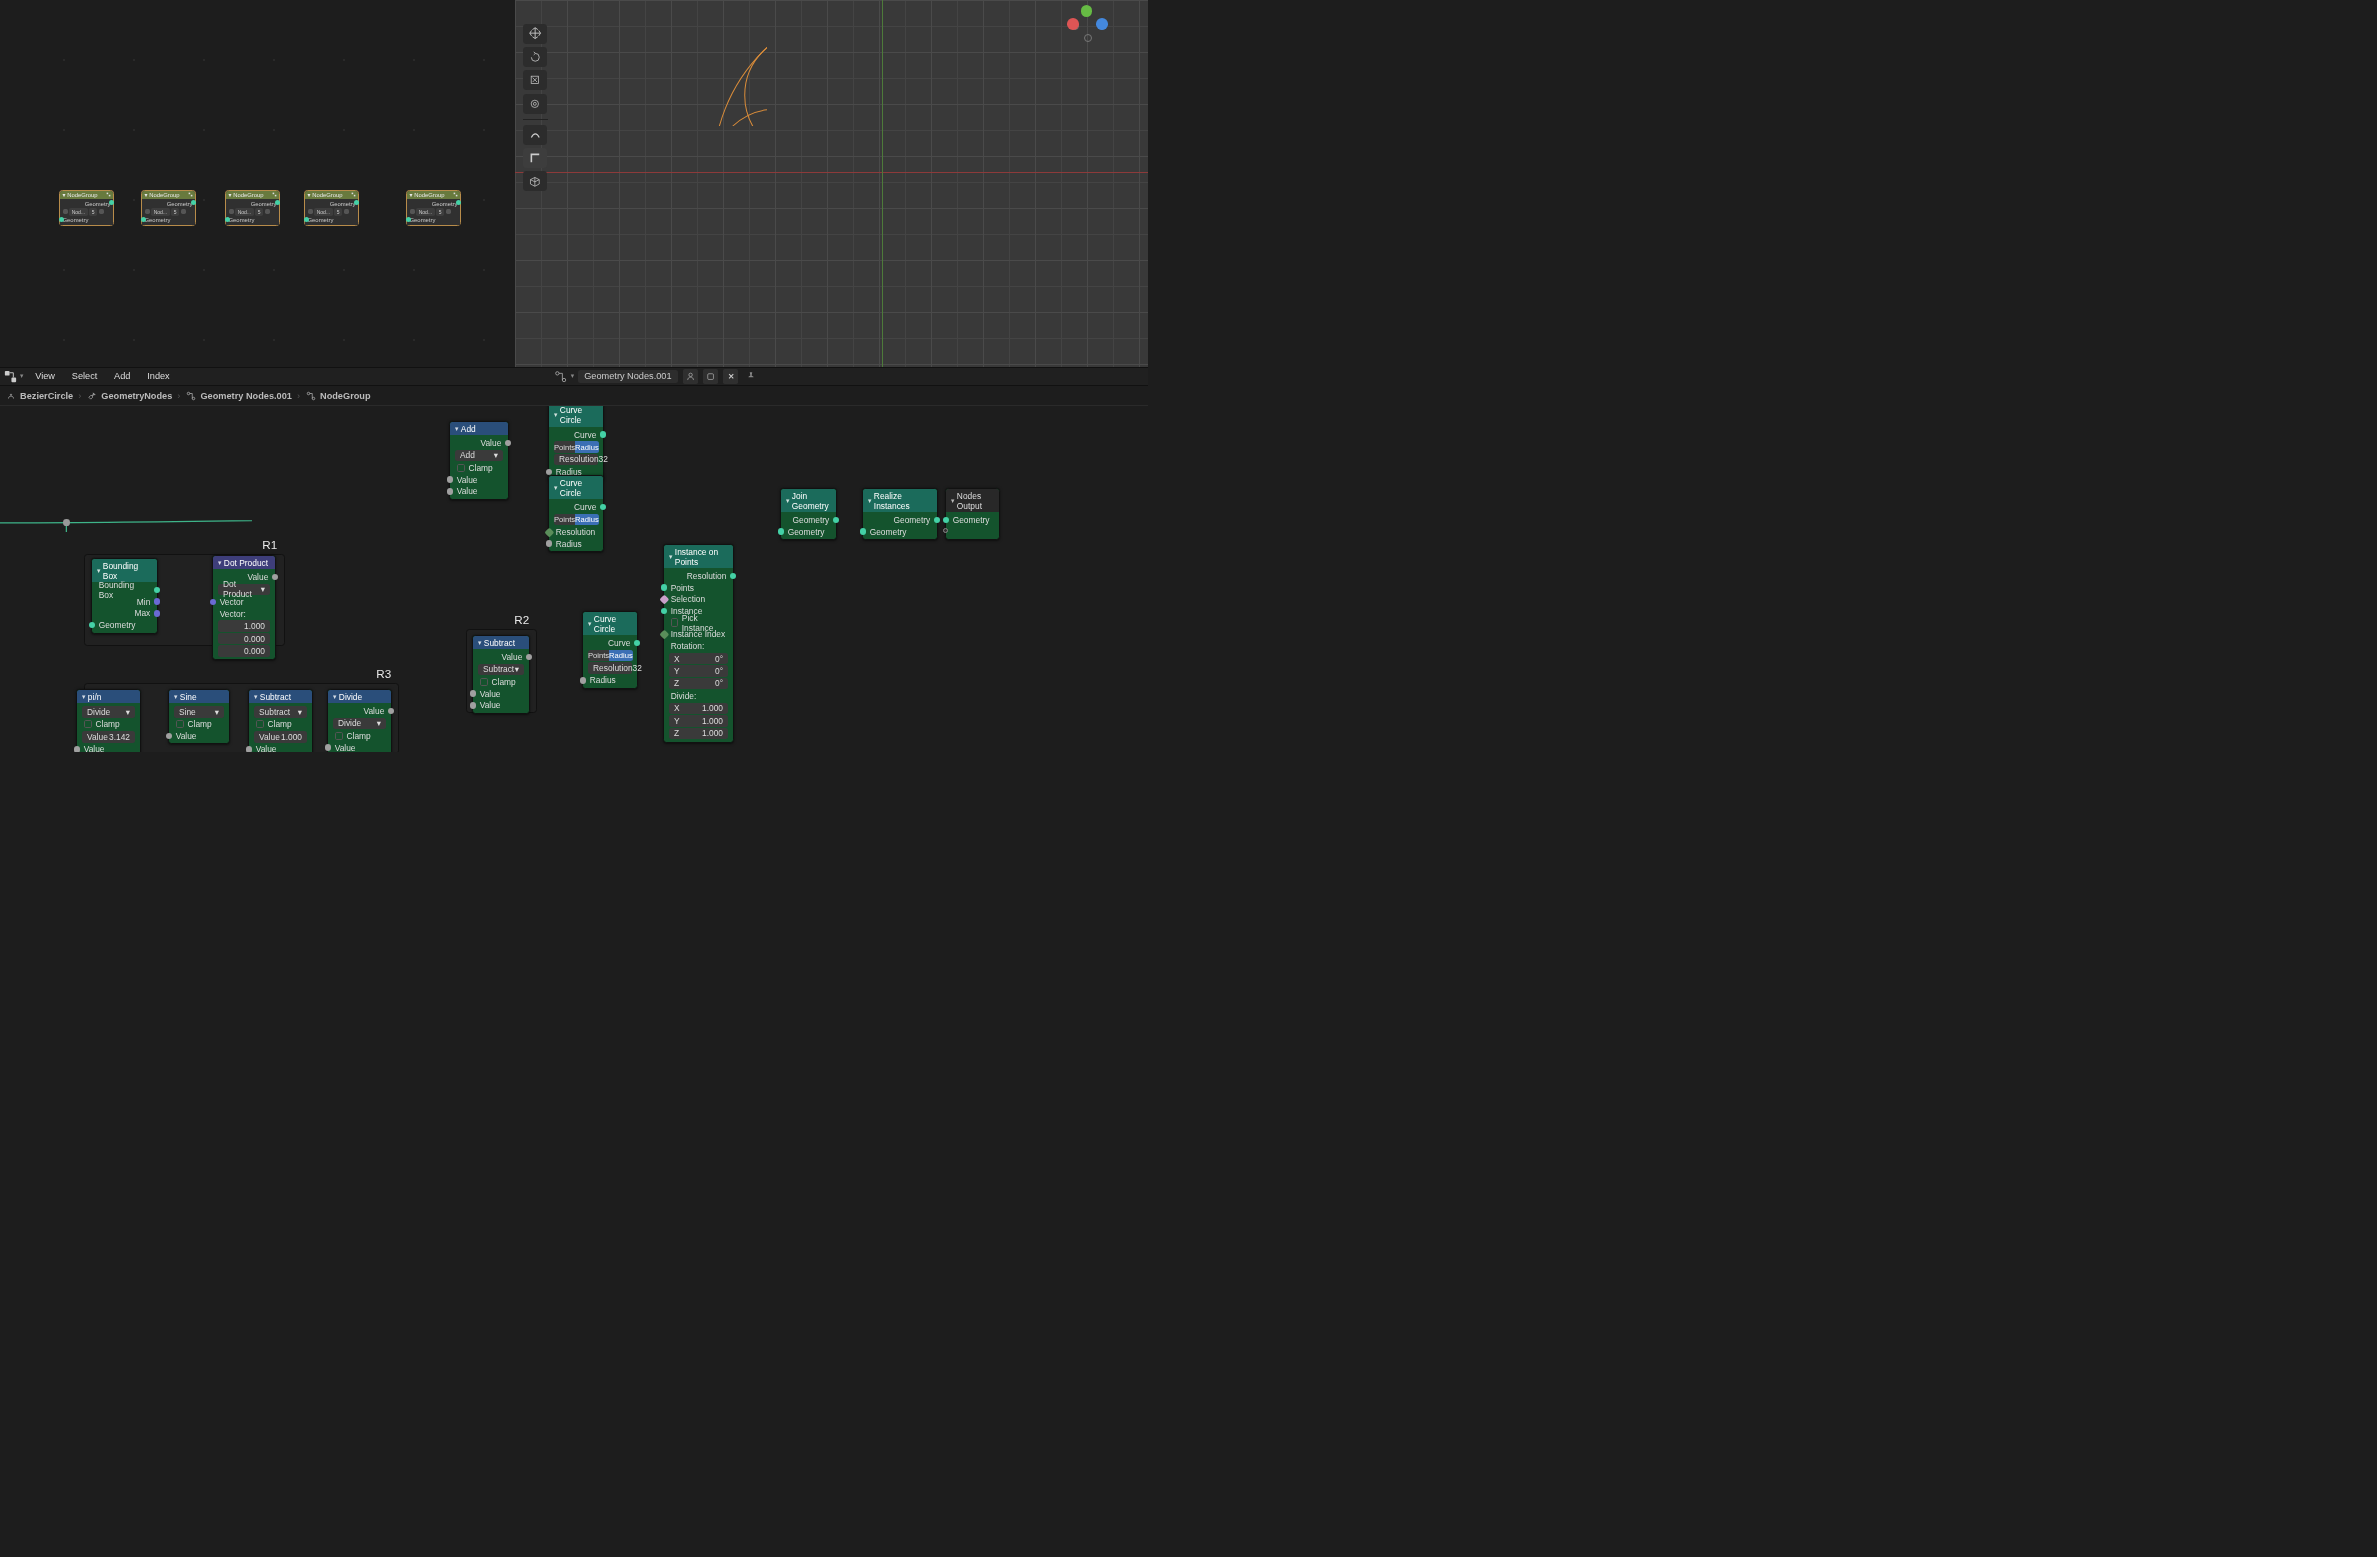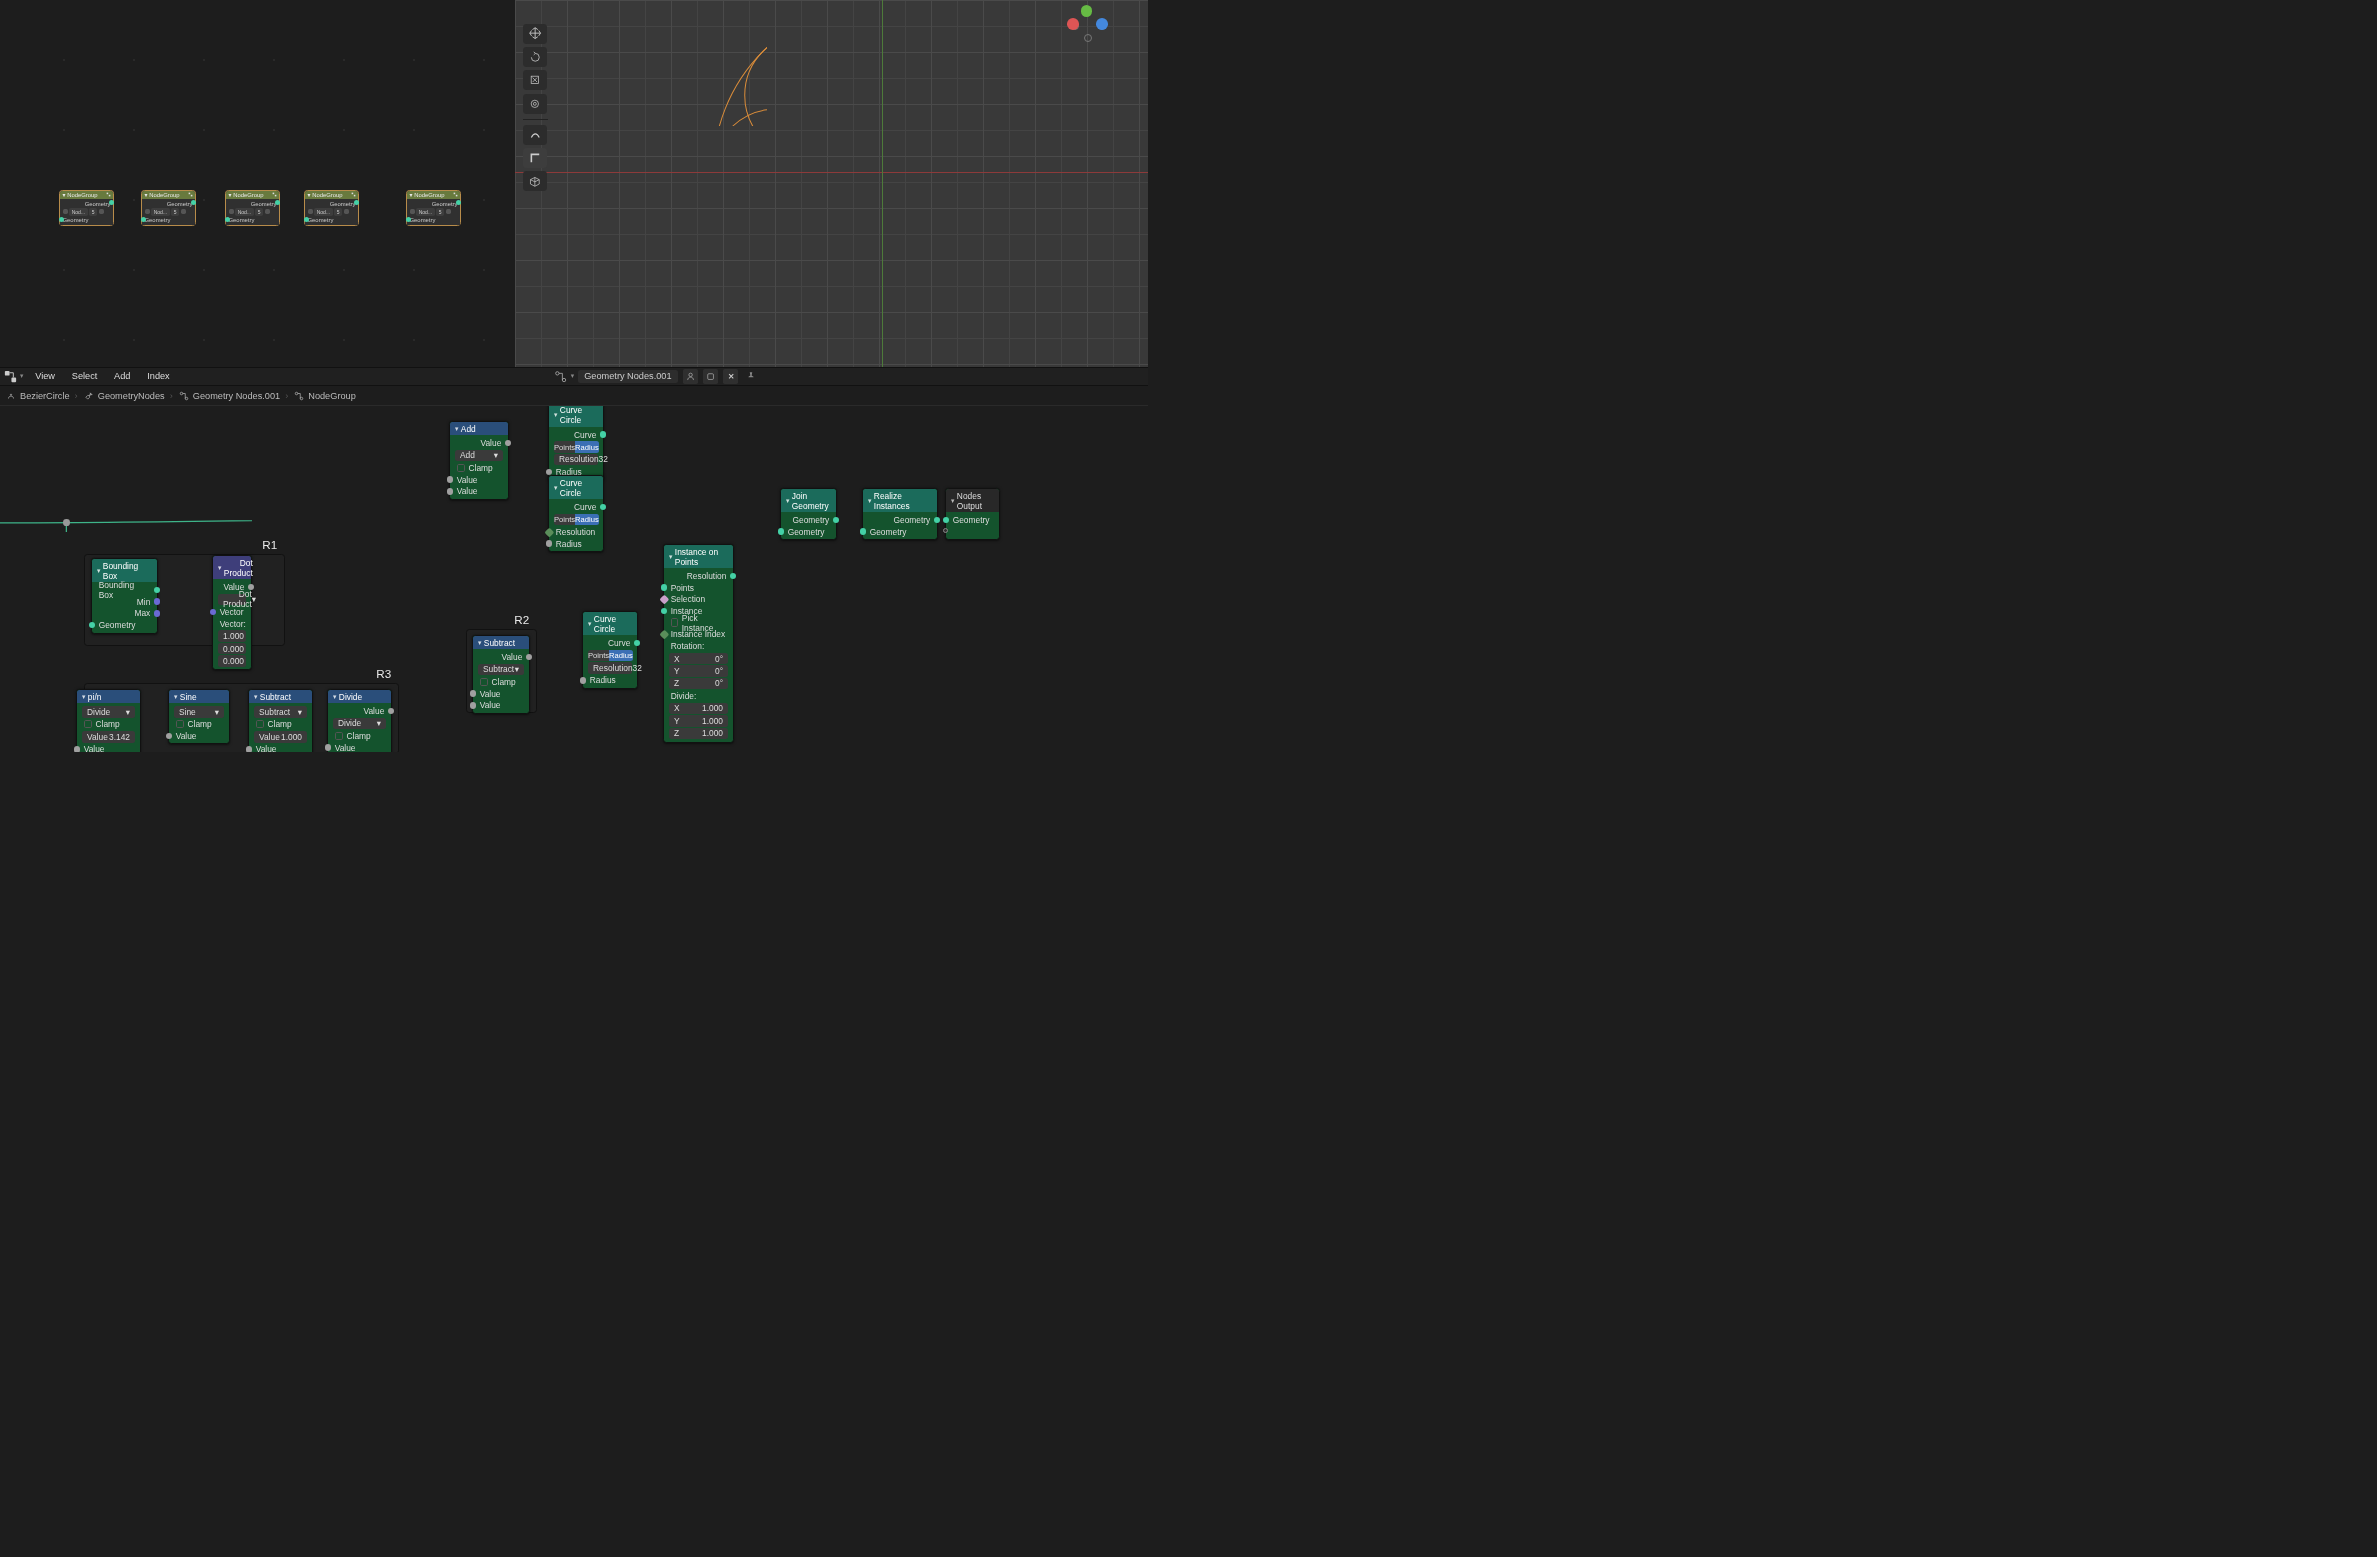--- a/index.html
+++ b/index.html
@@ -57,21 +57,21 @@
   .midbar { position:absolute; top:367px; left:0; right:0; height:18.5px; background:#202020; border-top:0.8px solid #111; border-bottom:0.8px solid #111; display:flex; align-items:center; }
   .midbar .dd { padding:0 3.4px; display:flex; align-items:center; }
   .midbar .menu { padding:0 8.4px; font-size:9.2px; color:#ddd; cursor:pointer; }
   .midbar .field { margin-left:auto; display:flex; align-items:center; gap:3.4px; background:#202020; padding:0 5px; }
   .midbar .field .txt { background:#2d2d2d; padding:1.7px 6.7px; border-radius:2.5px; font-size:9.2px; }
   .midbar .iconbtn { width:15px; height:15px; background:#2f2f2f; border-radius:1.7px; display:grid; place-items:center; margin-left:1.7px; }
 
   
   .crumbs { position:absolute; top:386px; left:0; right:0; height:20px; background:#1d1d1d; display:flex; align-items:center; padding:0 5px; gap:5px; font-size:9.2px; color:#bbb; border-bottom:0.8px solid #2a2a2a; }
   .crumbs .chev { color:#555; }
-  .crumbs .item { display:flex; align-items:center; gap:3.4px; }
+  .crumbs .item { display:flex; align-items:center; gap:3.4px;font-weight:bold; }
   .crumbs .ic { width:11.7px; height:11.7px; display:grid; place-items:center; }
 
   
   .node-editor-lower { position:absolute; top:406px; left:0; right:0; bottom:0; background:#1d1d1d; overflow:hidden; }
 
   .bnode { position:absolute; background:#14532d; border:0.8px solid #111; border-radius:3.4px; font-size:8.4px; color:#ddd; box-shadow:0 0.8px 2.5px #0008; }
   .bnode .head { padding:1.7px 5px; border-radius:2.5px 2.5px 0 0; display:flex; align-items:center; gap:2.5px; font-size:8.4px; }
   .bnode .head::before{content:"▾ "; font-size:6.7px; opacity:.8;}
   .bnode .body { padding:1.7px 0; }
   .bnode .line { position:relative; height:11.7px; display:flex; align-items:center; padding:0 6.7px; }
@@ -668,21 +668,21 @@
           <span>Max</span>
           <div class="dot out dotc-vec"></div>
         </div>
       <div class="line">
           <div class="dot in dotc-geom"></div>
           <span>Geometry</span>
         </div>
     </div>
   </div>
 
-  <div class="bnode" style="left:212px; top:149px; width:40px;text-align:right;">
+  <div class="bnode" style="left:212px; top:149px; width:64px;">
     <div class="head h-purple">Dot Product</div>
     <div class="body">
       <div class="line right">
           <span>Value</span>
           <div class="dot out dotc-val"></div>
         </div>
       <div class="field">
           <span>Dot Product</span>
           <span>▾</span>
         </div>

